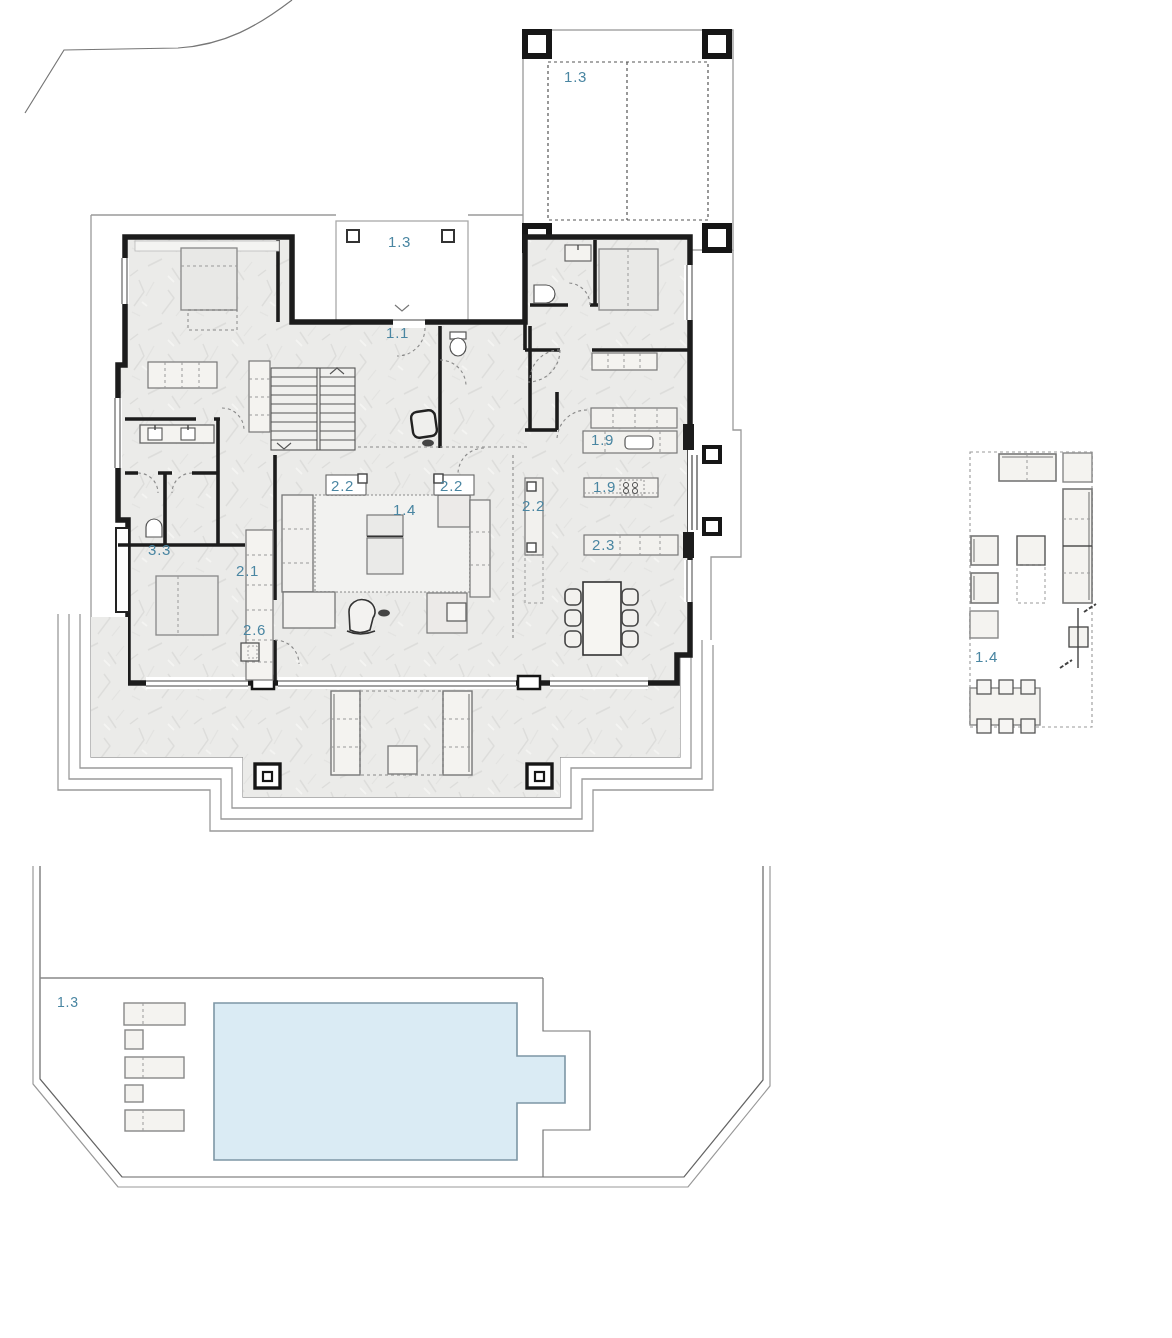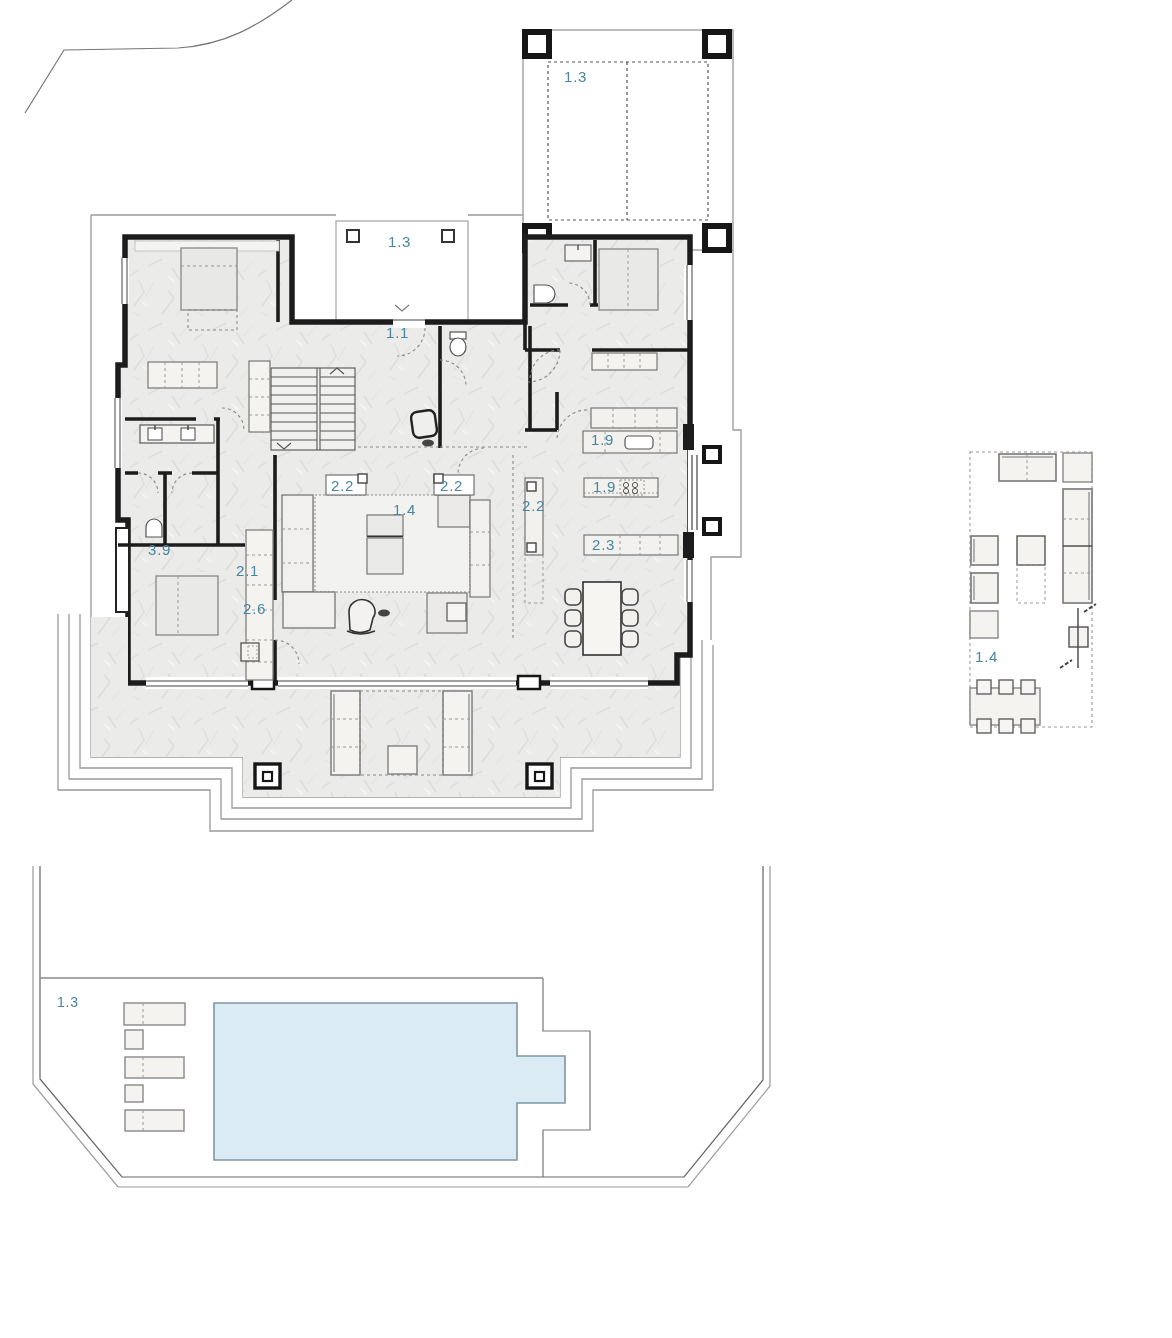--- a/index.html
+++ b/index.html
@@ -348,19 +348,19 @@
 <div class="lbl" style="left:564px;top:68px">1.3</div>
 <div class="lbl" style="left:388px;top:233px">1.3</div>
 <div class="lbl" style="left:386px;top:324px">1.1</div>
 <div class="lbl" style="left:393px;top:501px">1.4</div>
 <div class="lbl" style="left:331px;top:477px">2.2</div>
 <div class="lbl" style="left:440px;top:477px">2.2</div>
 <div class="lbl" style="left:522px;top:497px">2.2</div>
 <div class="lbl" style="left:591px;top:431px">1.9</div>
 <div class="lbl" style="left:593px;top:478px">1.9</div>
 <div class="lbl" style="left:592px;top:536px">2.3</div>
-<div class="lbl" style="left:148px;top:541px">3.9</div>
+<div class="lbl" style="left:148px;top:541px">3.3</div>
 <div class="lbl" style="left:236px;top:562px">2.1</div>
-<div class="lbl" style="left:243px;top:600px">2.6</div>
+<div class="lbl" style="left:243px;top:621px">2.6</div>
 <div class="lbl" style="left:975px;top:648px">1.4</div>
 <div class="lbl sm" style="left:57px;top:994px">1.3</div>
 
 </div>
 
 </body></html>

